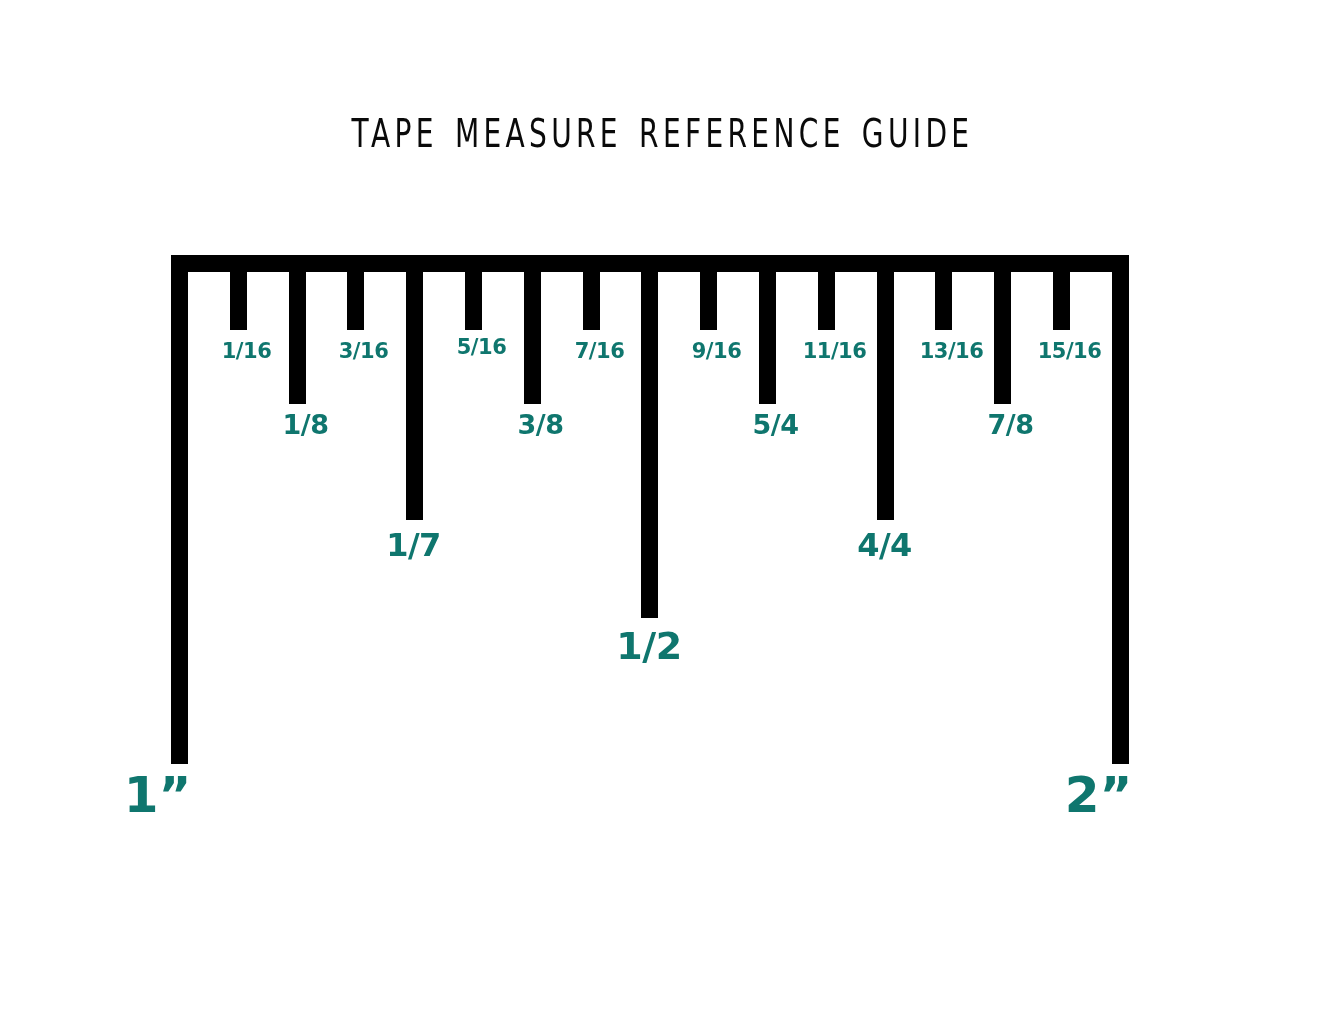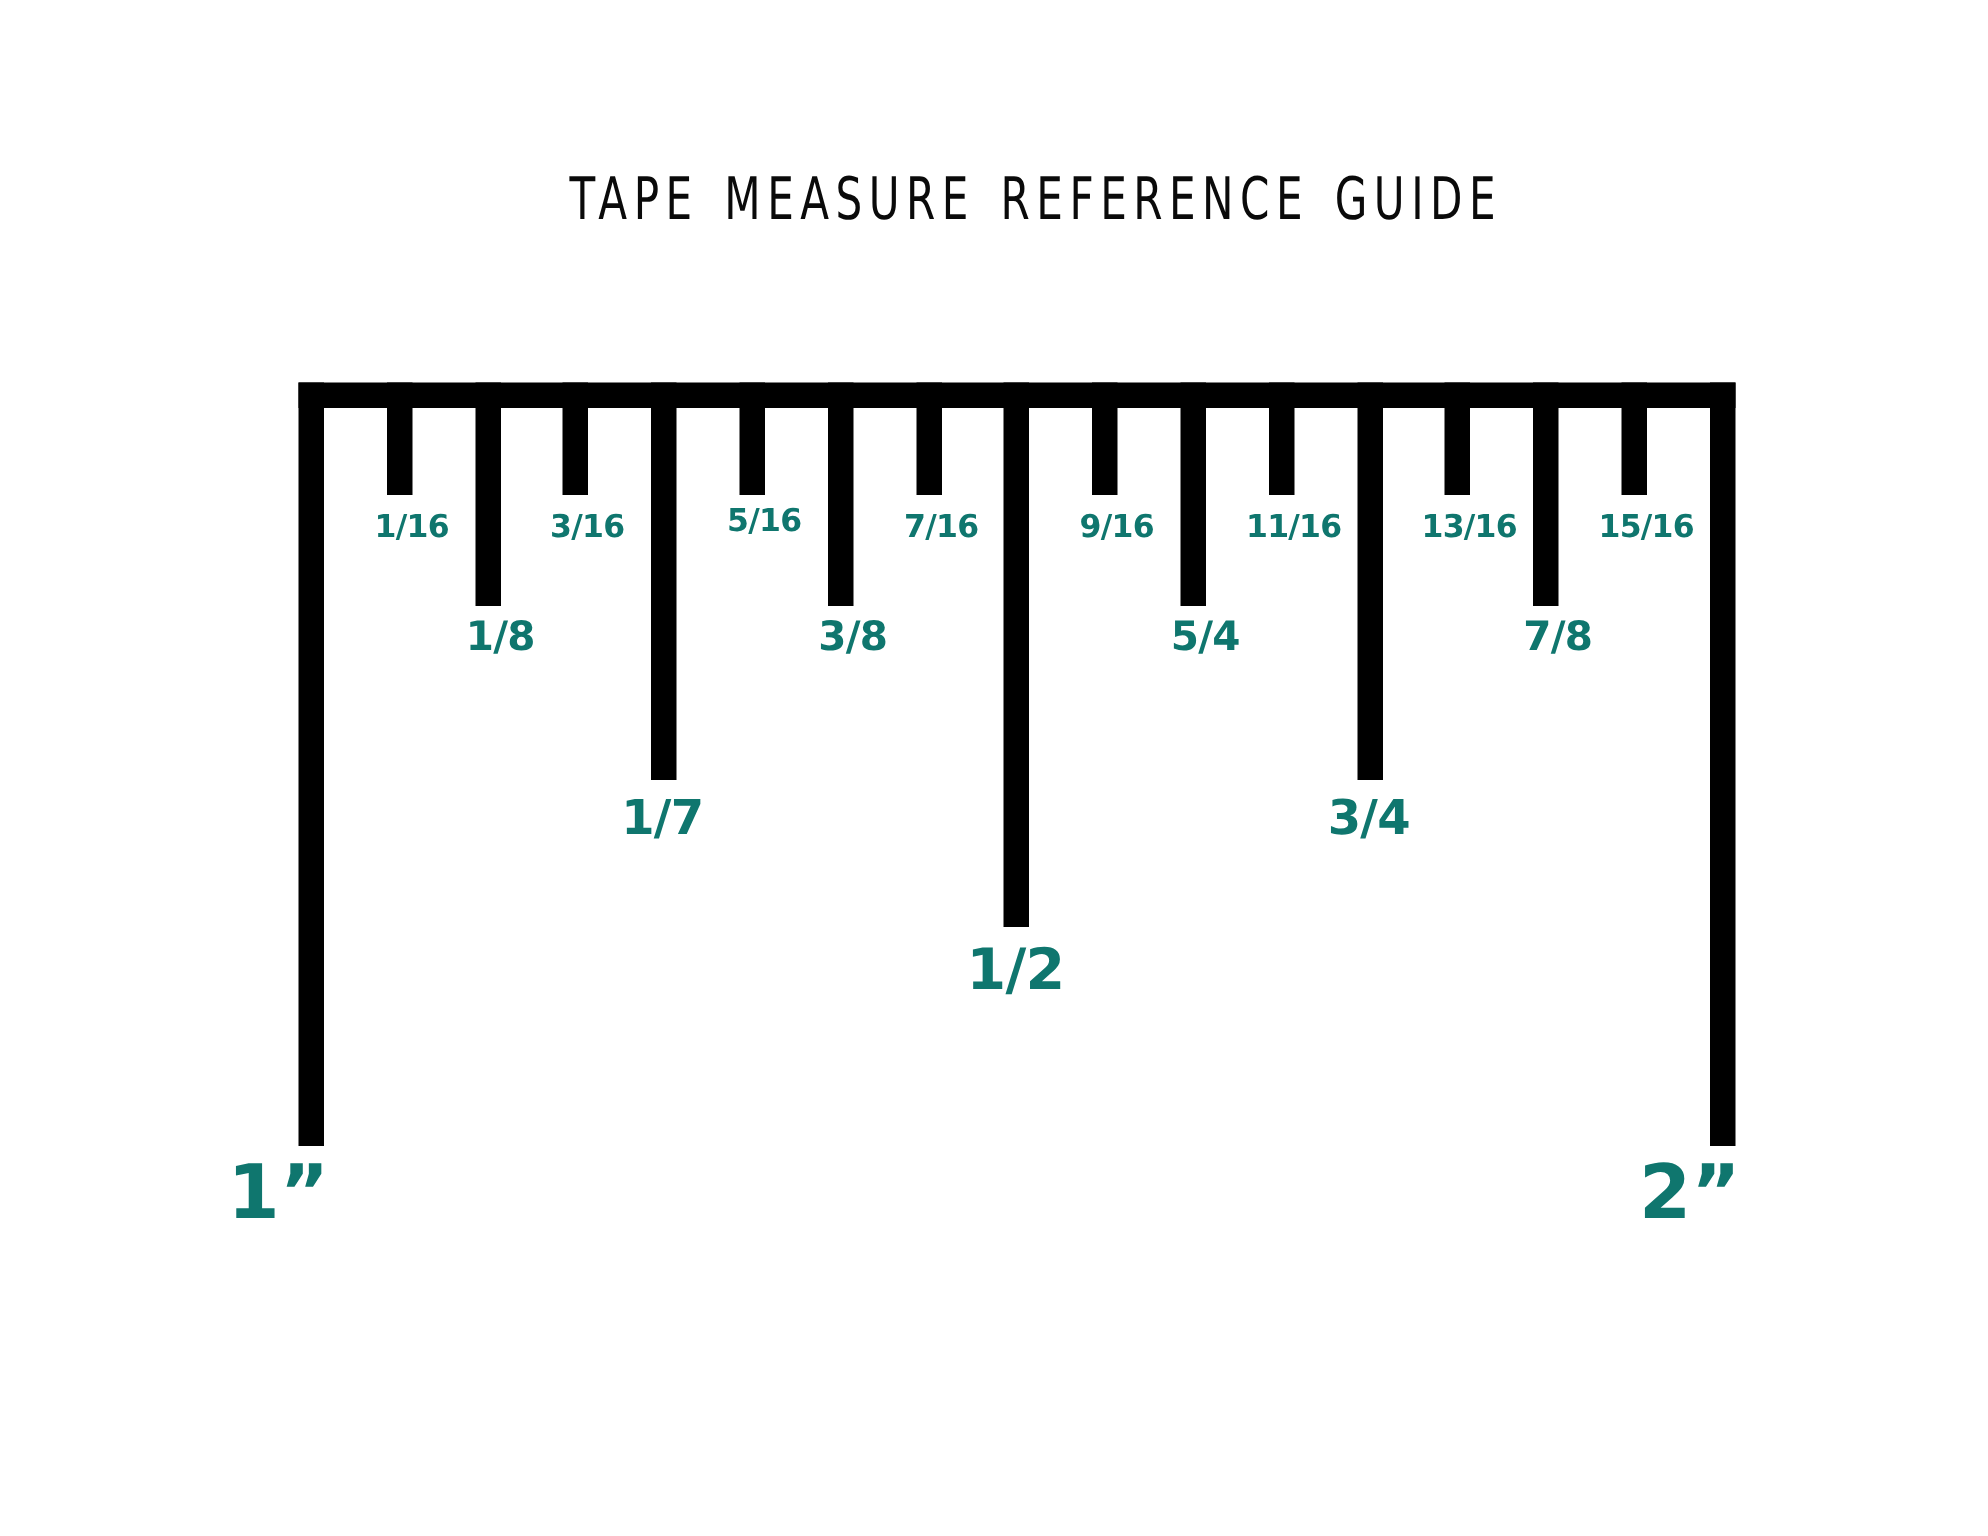--- a/index.html
+++ b/index.html
@@ -12,21 +12,20 @@
     height: 1024px;
     overflow: hidden;
     font-family: "Liberation Sans", sans-serif;
     color: #000000;
   }
   #page {
     position: relative;
     width: 1197px;
     height: 1024px;
     background: #ffffff;
-    margin-left: 28px;
   }
 
   
   #title {
     position: absolute;
     left: 0;
     top: 58px;
     width: 1325px;
     text-align: center;
     white-space: nowrap;
@@ -122,21 +121,21 @@
       <div class="tick-label lbl-16" style="left: 599.5px; top: 339px;">7/16</div>
       <div class="tick" style="left: 641px; top: 255px; width: 17px; height: 363px;"></div>
       <div class="tick-label lbl-2" style="left: 649px; top: 625px;">1/2</div>
       <div class="tick" style="left: 700px; top: 255px; width: 17px; height: 75px;"></div>
       <div class="tick-label lbl-16" style="left: 716.5px; top: 339px;">9/16</div>
       <div class="tick" style="left: 759px; top: 255px; width: 17px; height: 149px;"></div>
       <div class="tick-label lbl-8" style="left: 775.5px; top: 410px;">5/4</div>
       <div class="tick" style="left: 818px; top: 255px; width: 17px; height: 75px;"></div>
       <div class="tick-label lbl-16" style="left: 834.5px; top: 339px;">11/16</div>
       <div class="tick" style="left: 877px; top: 255px; width: 17px; height: 265px;"></div>
-      <div class="tick-label lbl-4" style="left: 884.5px; top: 527px;">3/4</div>
+      <div class="tick-label lbl-4" style="left: 884.5px; top: 527px;">4/4</div>
       <div class="tick" style="left: 935px; top: 255px; width: 17px; height: 75px;"></div>
       <div class="tick-label lbl-16" style="left: 951.5px; top: 339px;">13/16</div>
       <div class="tick" style="left: 994px; top: 255px; width: 17px; height: 149px;"></div>
       <div class="tick-label lbl-8" style="left: 1010.5px; top: 410px;">7/8</div>
       <div class="tick" style="left: 1053px; top: 255px; width: 17px; height: 75px;"></div>
       <div class="tick-label lbl-16" style="left: 1069.5px; top: 339px;">15/16</div>
       <div class="tick" style="left: 1112px; top: 255px; width: 17px; height: 509px;"></div>
       <div class="tick-label lbl-inch" style="left: 1098.5px; top: 768px;">2”</div>
     </div>
 

